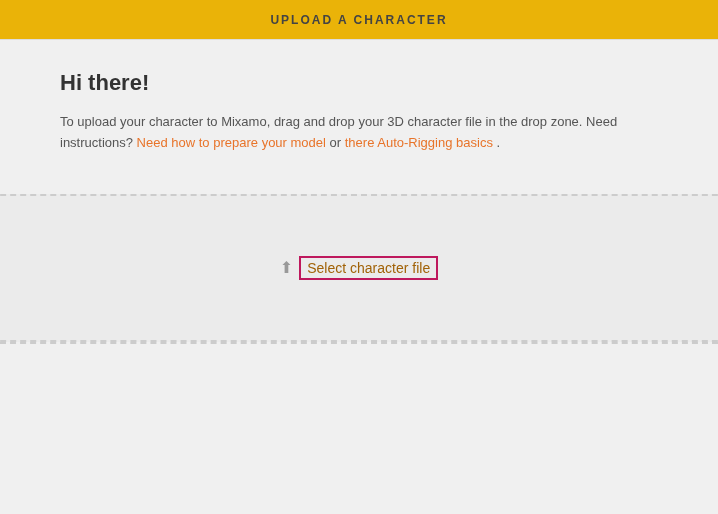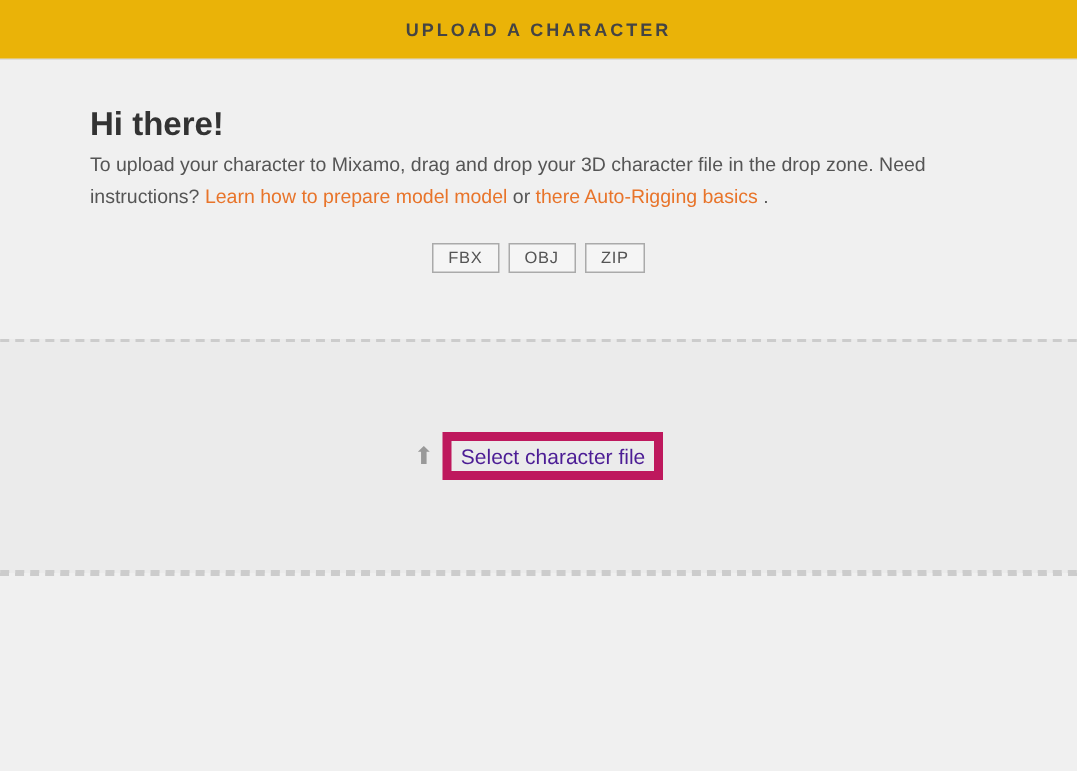--- a/index.html
+++ b/index.html
@@ -35,21 +35,21 @@
 
     .content-area {
       padding: 30px 60px 20px 60px;
       background: #f0f0f0;
     }
 
     .greeting {
       font-size: 22px;
       font-weight: bold;
       color: #333;
-      margin-bottom: 4px;
+      margin-bottom: 16px;
     }
 
     .description {
       font-size: 13px;
       color: #555;
       line-height: 1.6;
       margin-bottom: 20px;
     }
 
     .link-orange {
@@ -92,24 +92,24 @@
       font-size: 14px;
       color: #555;
     }
 
     .upload-icon {
       color: #999;
       font-size: 16px;
     }
 
     .select-file-btn {
-      color: #4c1d95;
+      color: #a16207;
       text-decoration: none;
       cursor: pointer;
-      border: 6px solid #be185d;
+      border: 2px solid #be185d;
       padding: 2px 6px;
       display: inline-block;
     }
 
     .drop-text {
       color: #555;
       font-size: 14px;
     }
 
     .bottom-bar {
@@ -129,33 +129,26 @@
 
 <div class="header">
   <span class="header-title">UPLOAD A CHARACTER</span>
 </div>
 
 <div class="content-area">
   <div class="greeting">Hi there!</div>
 
   <div class="description">
     <span>To upload your character to Mixamo, drag and drop your 3D character file in the drop zone. Need instructions?</span>
-    <a class="link-orange">Learn how to prepare model model</a>
+    <a class="link-orange">Need how to prepare your model</a>
     <span> or </span>
     <a class="link-orange">there Auto-Rigging basics</a>
     <span>.</span>
   </div>
 
-  <div class="format-row">
-    <div class="format-badges">
-      <span class="badge">FBX</span>
-      <span class="badge">OBJ</span>
-      <span class="badge">ZIP</span>
-    </div>
-  </div>
 </div>
 
 <div class="drop-zone-wrapper">
   <div class="drop-zone-content">
     <span class="upload-icon">⬆</span>
     <a class="select-file-btn">Select character file</a>
   </div>
 </div>
 
 <div class="bottom-bar"></div>

